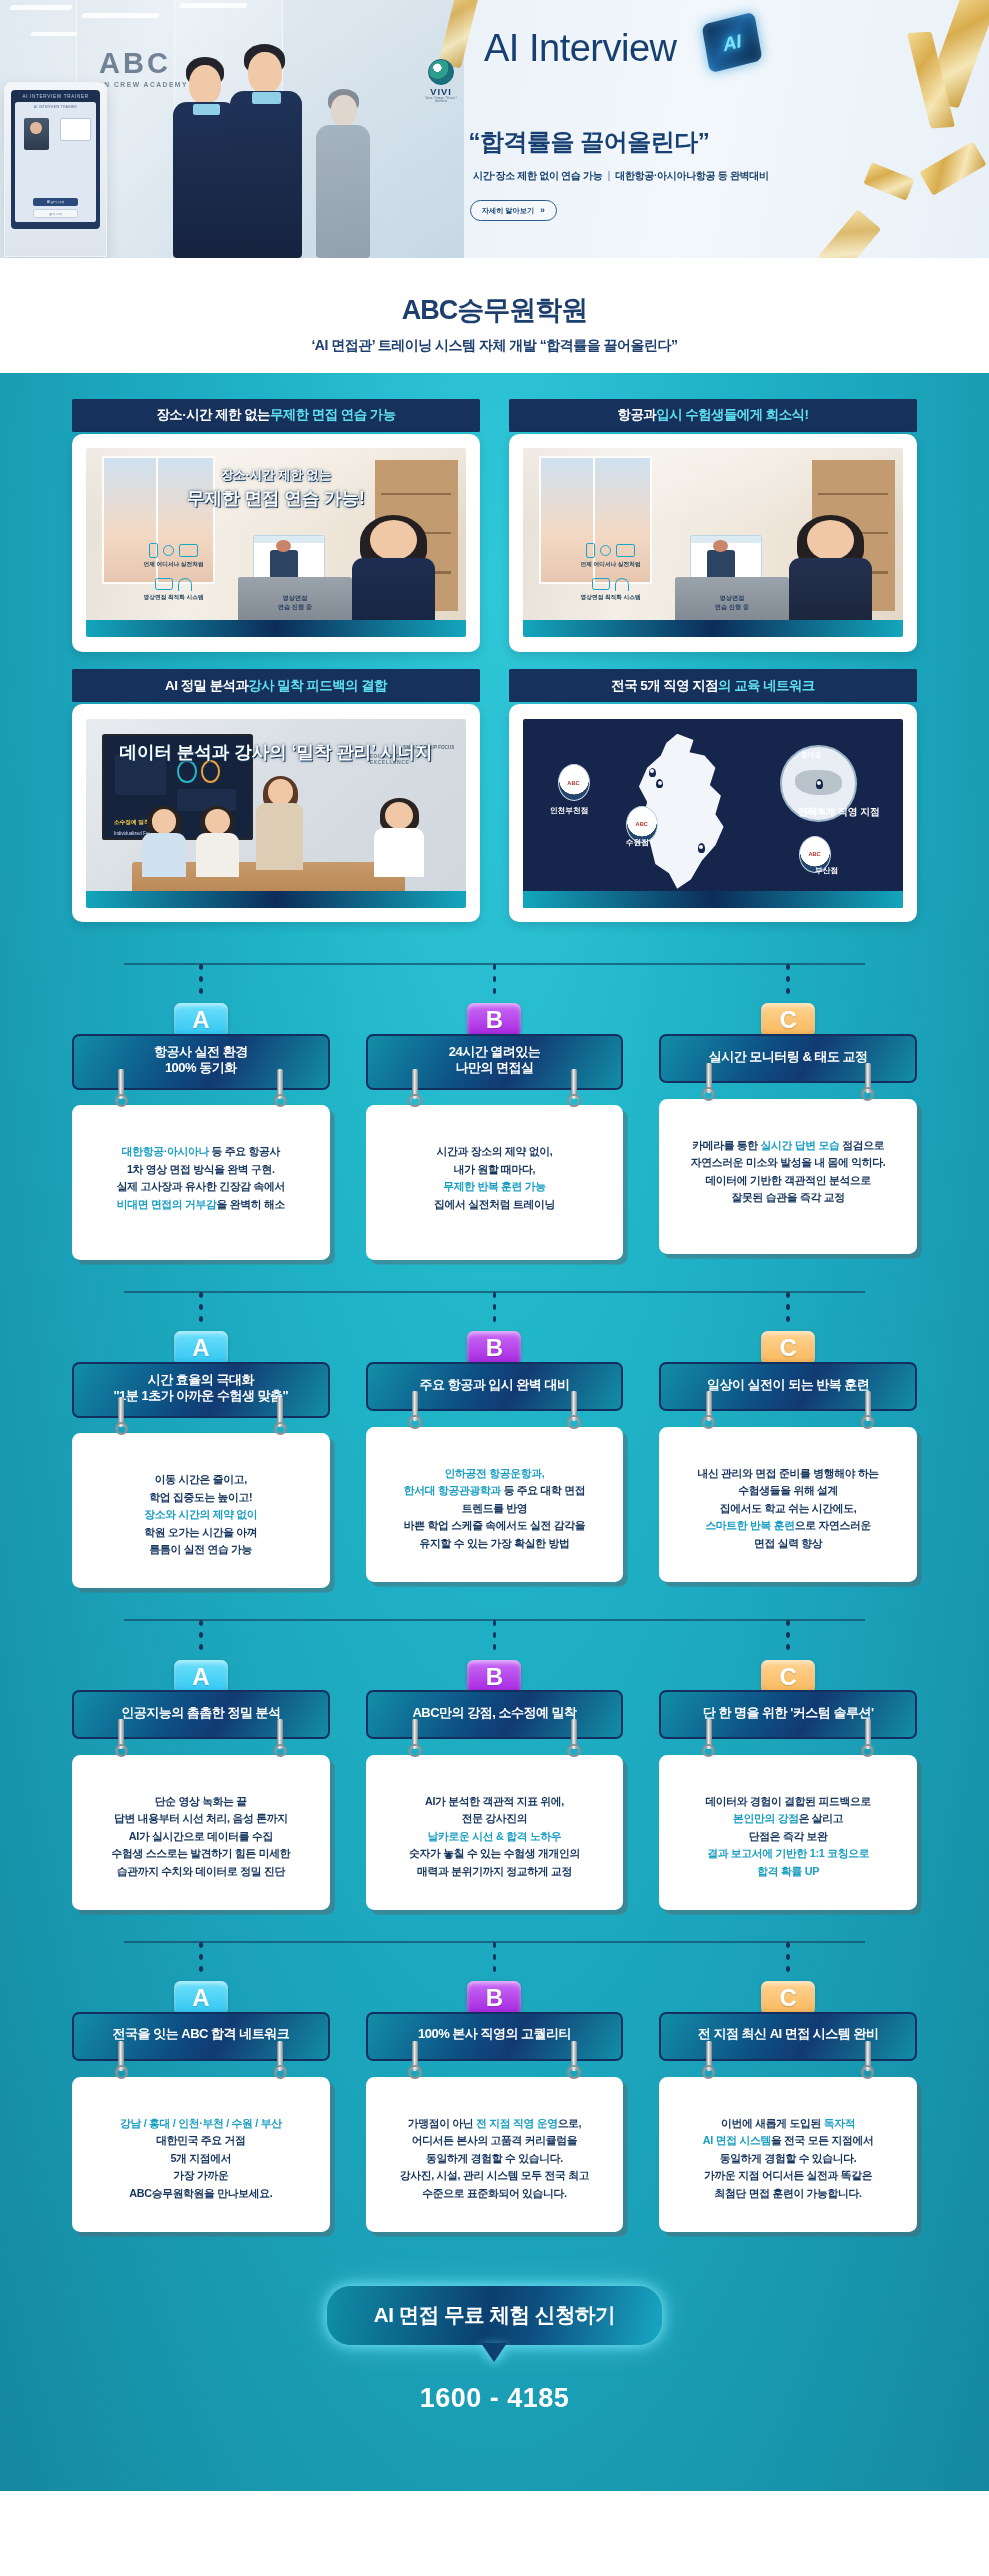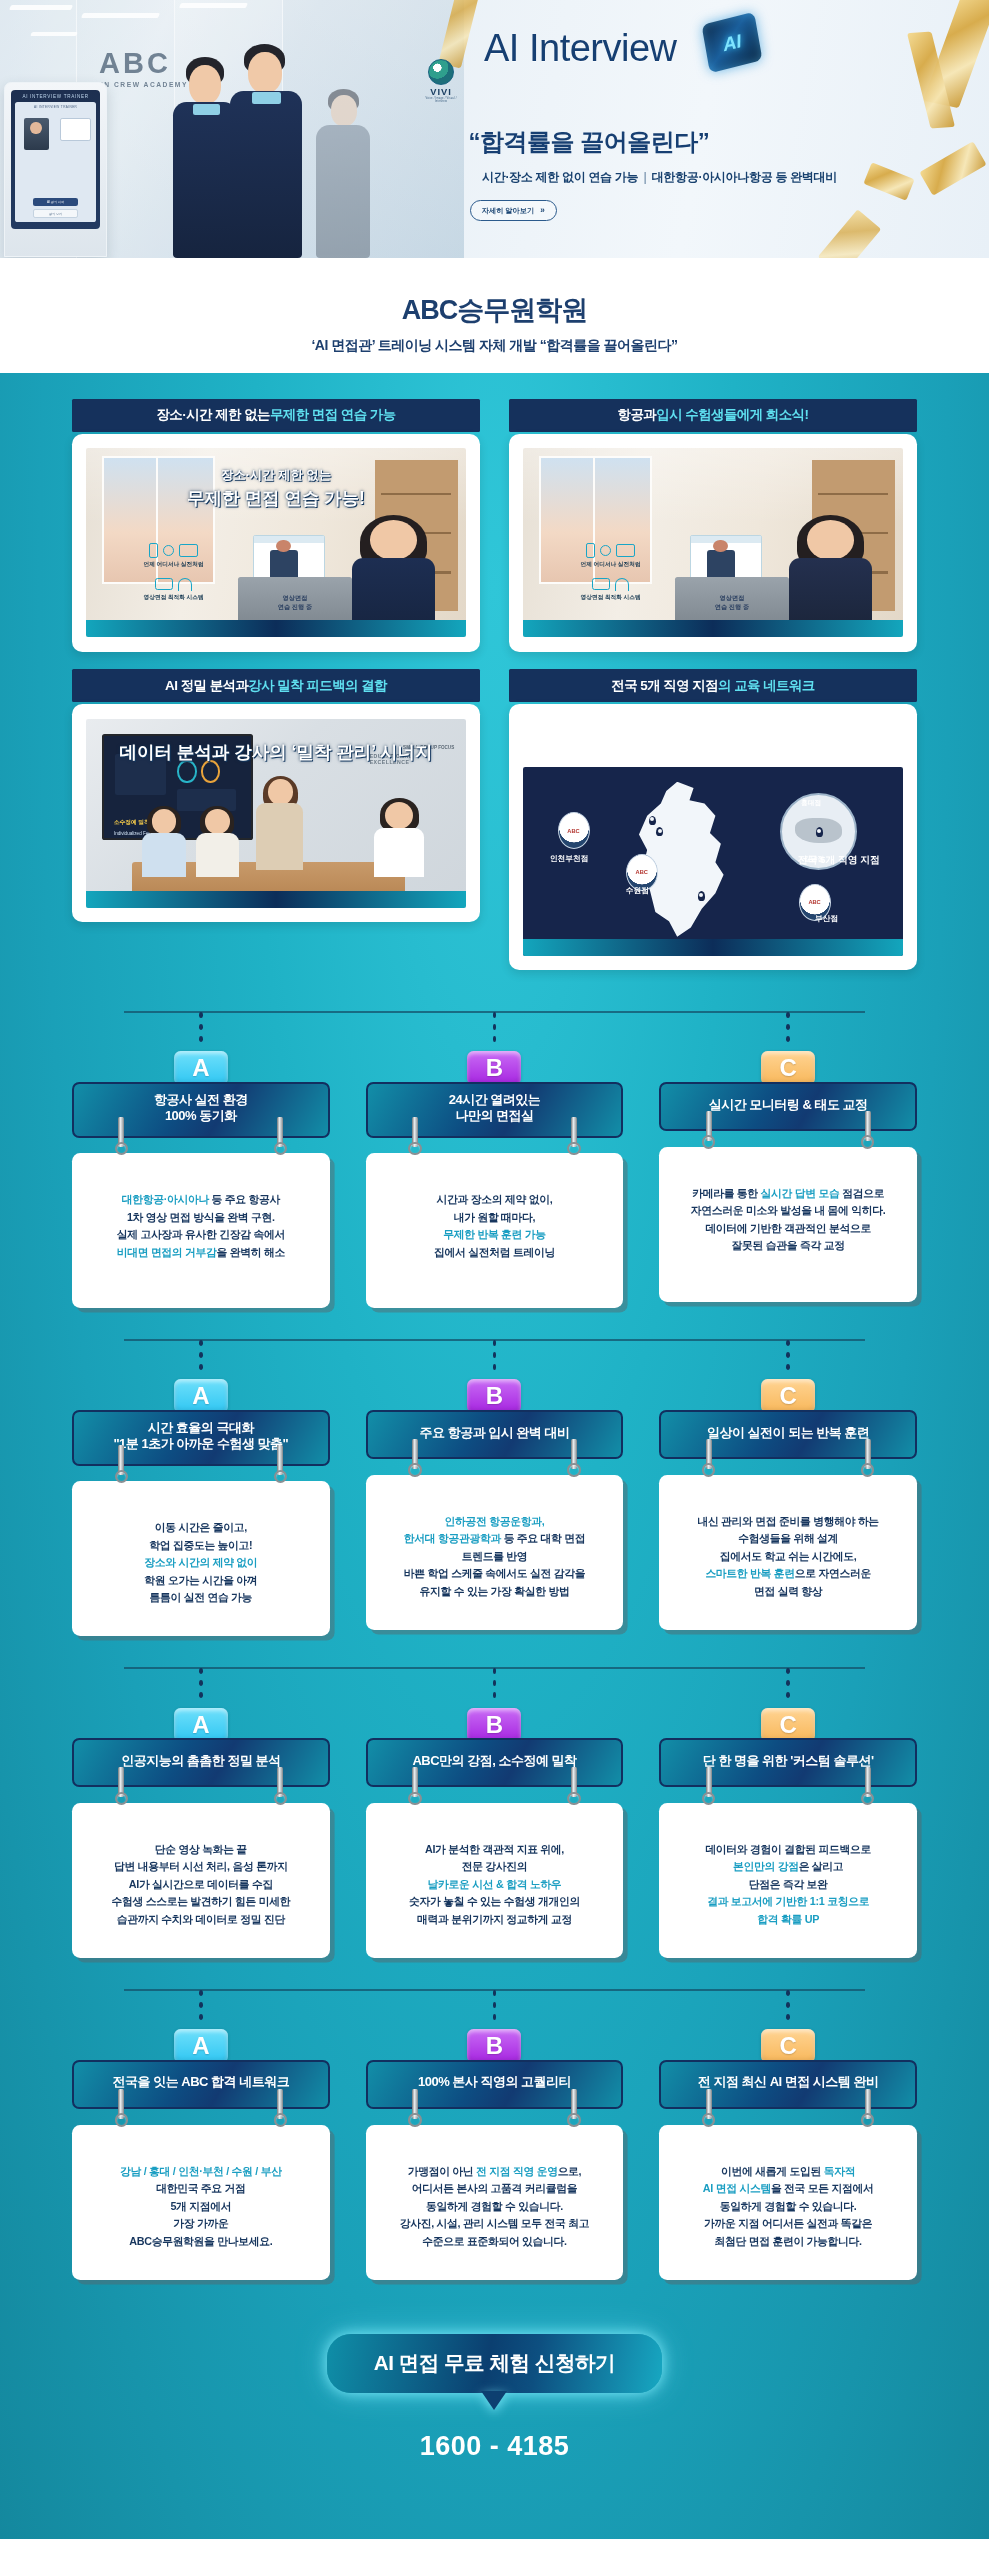--- a/index.html
+++ b/index.html
@@ -120,22 +120,22 @@
     background:linear-gradient(90deg,#0b6d84 0%, #0d3b66 55%, #12476f 100%);
     display:flex; align-items:center; padding-left:12.4px;
   }
   .hero-band-txt { font-size:17px; font-weight:800; color:#ffffff; letter-spacing:-0.5px;}
   .hero-band-txt .cy { color:#4fe0f5; }
   .hero-quote {
     position:absolute; left:15.5px; top:126px;
     font-size:24px; font-weight:800; color:#173f72; letter-spacing:-0.5px;
   }
   .hero-sub {
-    position:absolute; left:29px; top:169px;
-    font-size:12px; font-weight:700; color:#17406e; letter-spacing:-0.3px;
+    position:absolute; left:20px; top:169px;
+    font-size:10px; font-weight:700; color:#17406e; letter-spacing:-0.3px;
   }
   .hero-sub .sep { color:#8fa6bd; margin:0 5.2px; }
   .hero-cta {
     position:absolute; left:16.5px; top:200px;
     border:1px solid #2b5a8c; border-radius:11.3px; padding:4.6px 11.3px;
     display:flex; align-items:center; gap:6.2px;
     color:#1b4573; font-size:7.2px; font-weight:700; background:rgba(255,255,255,.35);
   }
   .hero-cta .chev { font-size:8.2px; }
 
@@ -220,21 +220,21 @@
   .stu { position:absolute; bottom:16%; width:13%; height:36%; }
   .stu .hd{position:absolute;left:25%;top:0;width:50%;height:36%;border-radius:50%;background:#f0c8a6;}
   .stu .hr{position:absolute;left:16%;top:-5%;width:68%;height:44%;border-radius:50% 50% 30% 30%;background:#2a2320;}
   .stu .bd{position:absolute;left:6%;top:34%;width:88%;height:66%;border-radius:9.3px 9.3px 0 0;}
   .teach { position:absolute; left:44%; bottom:20%; width:14%; height:48%;}
   .teach .hd{position:absolute;left:28%;top:0;width:46%;height:28%;border-radius:50%;background:#f0c8a6;}
   .teach .hr{position:absolute;left:18%;top:-4%;width:66%;height:38%;border-radius:50% 50% 36% 36%;background:#5a3a27;}
   .teach .bd{position:absolute;left:6%;top:26%;width:88%;height:74%;background:#ddcdb4;border-radius:9.3px 9.3px 0 0;}
 
   
-  .mapshot { background:#16254b;margin-top:48px; }
+  .mapshot { background:#16254b; }
   .kr-map { position:absolute; left:24%; top:8%; width:36%; height:82%;
     background:#f2f6fa;
     clip-path: polygon(46% 0%, 58% 4%, 55% 12%, 66% 14%, 74% 22%, 70% 33%, 78% 40%, 74% 52%, 80% 60%, 74% 72%, 64% 82%, 56% 94%, 46% 100%, 40% 90%, 30% 84%, 26% 70%, 20% 58%, 24% 44%, 18% 34%, 24% 22%, 34% 14%, 38% 6%);
   }
   .pin { position:absolute; width:7.2px; height:9.3px; background:#16254b; border-radius:50% 50% 50% 50% / 60% 60% 40% 40%;}
   .pin:after{content:"";position:absolute;left:1.5px;top:1.5px;width:4.1px;height:4.1px;border-radius:50%;background:#f2f6fa;}
   .logo-bubble { position:absolute; width:32px;height:37px;border-radius:50%;
     background:radial-gradient(circle at 50% 42%,#fff 0 58%, #24456e 59% 100%);
     border:1px solid #c9d7e6; display:flex;align-items:center;justify-content:center;
     font-size:5.7px;font-weight:800;color:#b3342e; }

